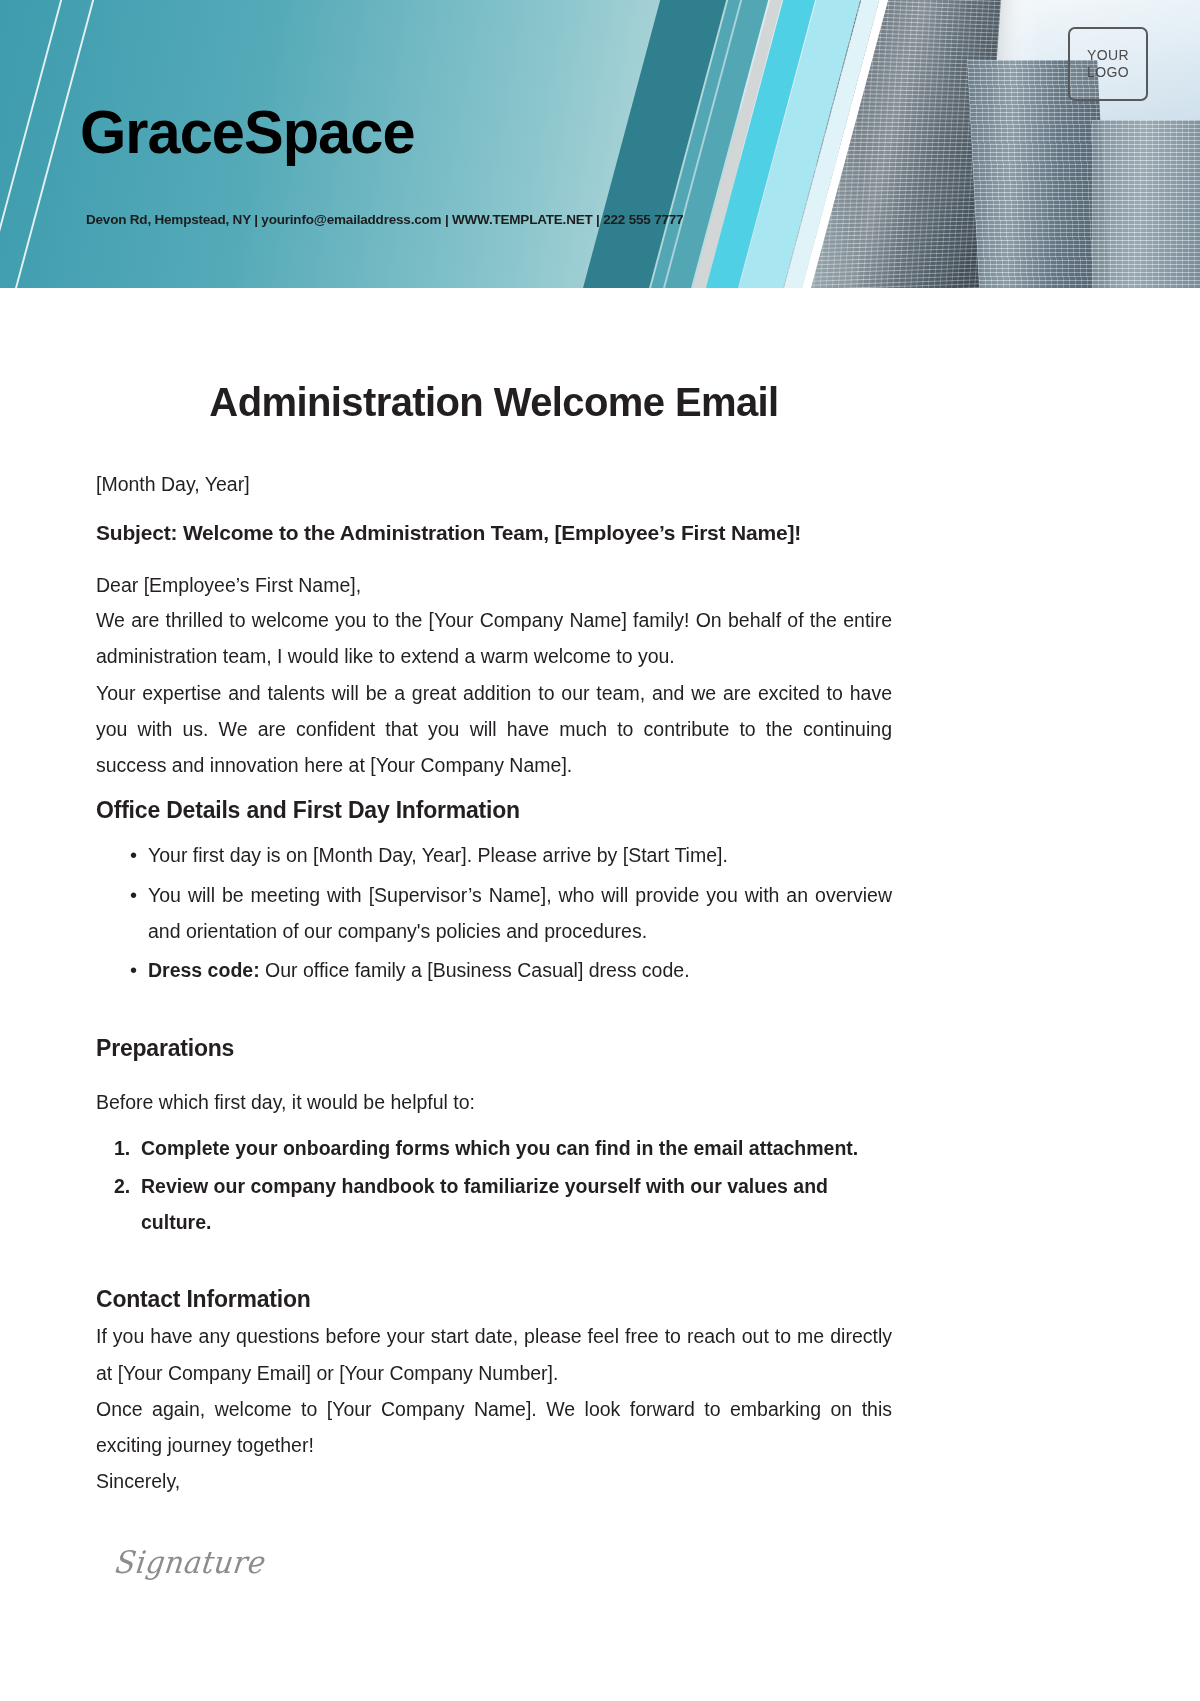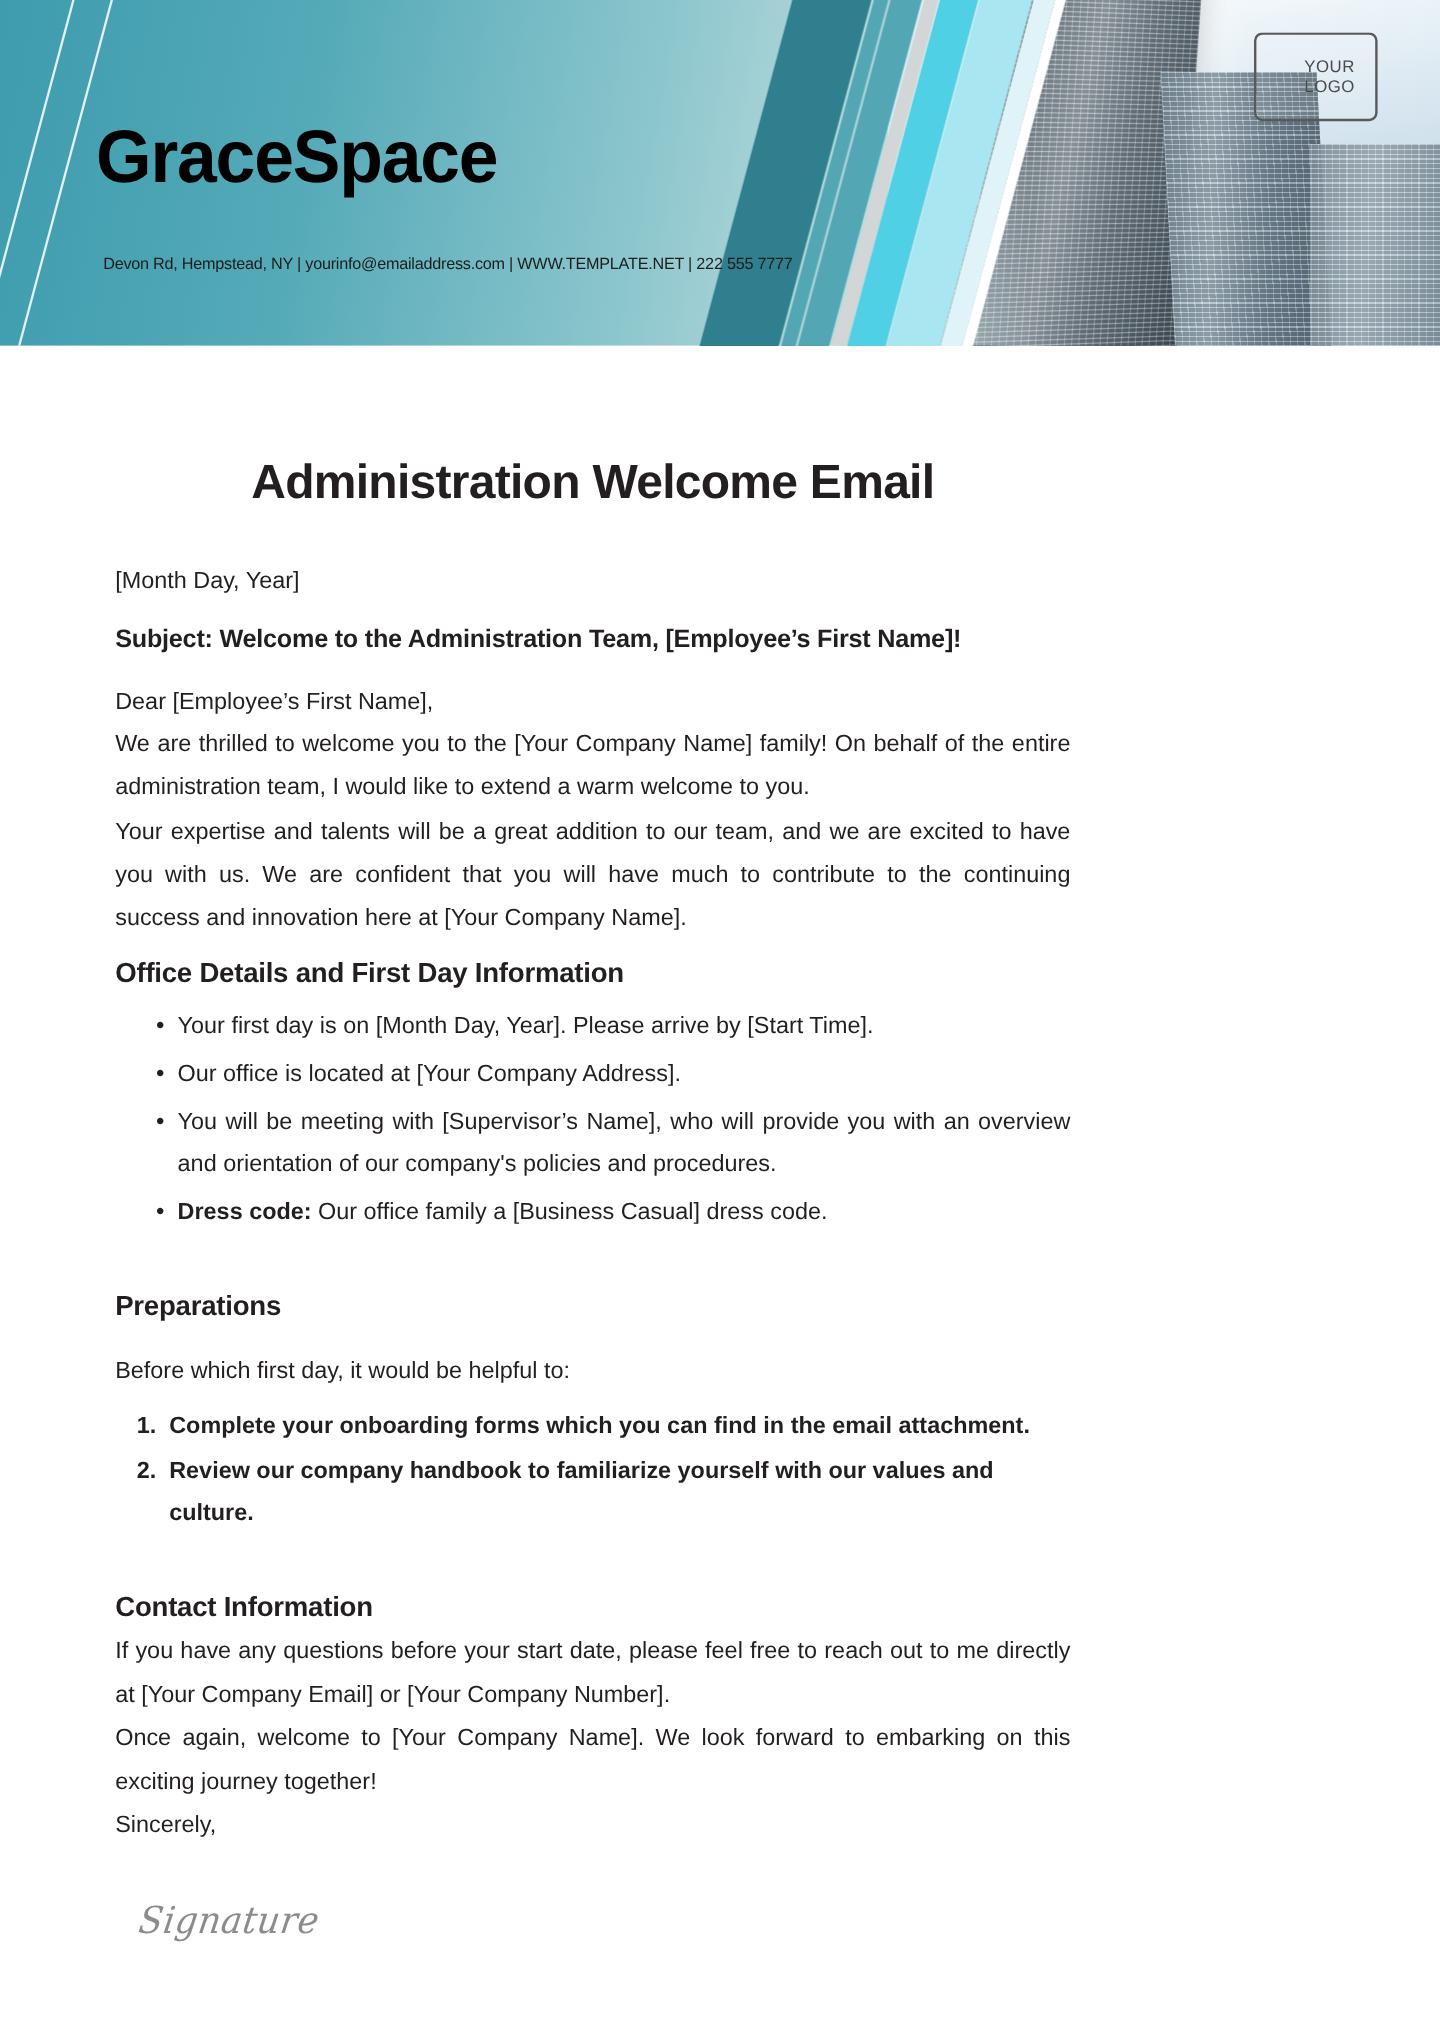--- a/index.html
+++ b/index.html
@@ -135,42 +135,41 @@
     color: #000000;
     transform: scaleX(0.96);
     transform-origin: left center;
     white-space: nowrap;
   }
   .brand-contact {
     position: absolute;
     left: 74px;
     top: 212px;
     font-size: 13.5px;
-    font-weight: normal;
+    font-weight: bold;
     color: #1d1d1d;
     letter-spacing: -0.2px;
     white-space: nowrap;
     padding-left: 12px;
   }
 
   .logo-box {
     position: absolute;
     right: 52px;
     top: 27px;
     width: 76px;
     height: 70px;
     border: 2px solid #595959;
     border-radius: 7px;
     background: rgba(255,255,255,0.12);
     display: flex;
     flex-direction: column;
     align-items: center;
     justify-content: center;
     line-height: 1.18;
-    padding-left: 23px;
   }
   .logo-box span {
     font-size: 14px;
     color: #4a4a4a;
     letter-spacing: 0.4px;
   }
 
   
   .doc {
     padding: 0 96px;
@@ -325,23 +324,20 @@
   <p class="body-text">We are thrilled to welcome you to the [Your Company Name] family! On behalf of the entire administration team, I would like to extend a warm welcome to you.</p>
   <p class="body-text tight">Your expertise and talents will be a great addition to our team, and we are excited to have you with us. We are confident that you will have much to contribute to the continuing success and innovation here at [Your Company Name].</p>
 
   <h2 class="section">Office Details and First Day Information</h2>
 
   <ul class="bullets">
     <li>
       <span>Your first day is on [Month Day, Year]. Please arrive by [Start Time].</span>
     </li>
     <li>
-      <span>Our office is located at [Your Company Address].</span>
-    </li>
-    <li>
       <span>You will be meeting with [Supervisor’s Name], who will provide you with an overview and orientation of our company's policies and procedures.</span>
     </li>
     <li>
       <strong>Dress code:</strong><span> Our office family a [Business Casual] dress code.</span>
     </li>
   </ul>
 
   <h2 class="section spaced">Preparations</h2>
   <div class="lead">Before which first day, it would be helpful to:</div>
 

